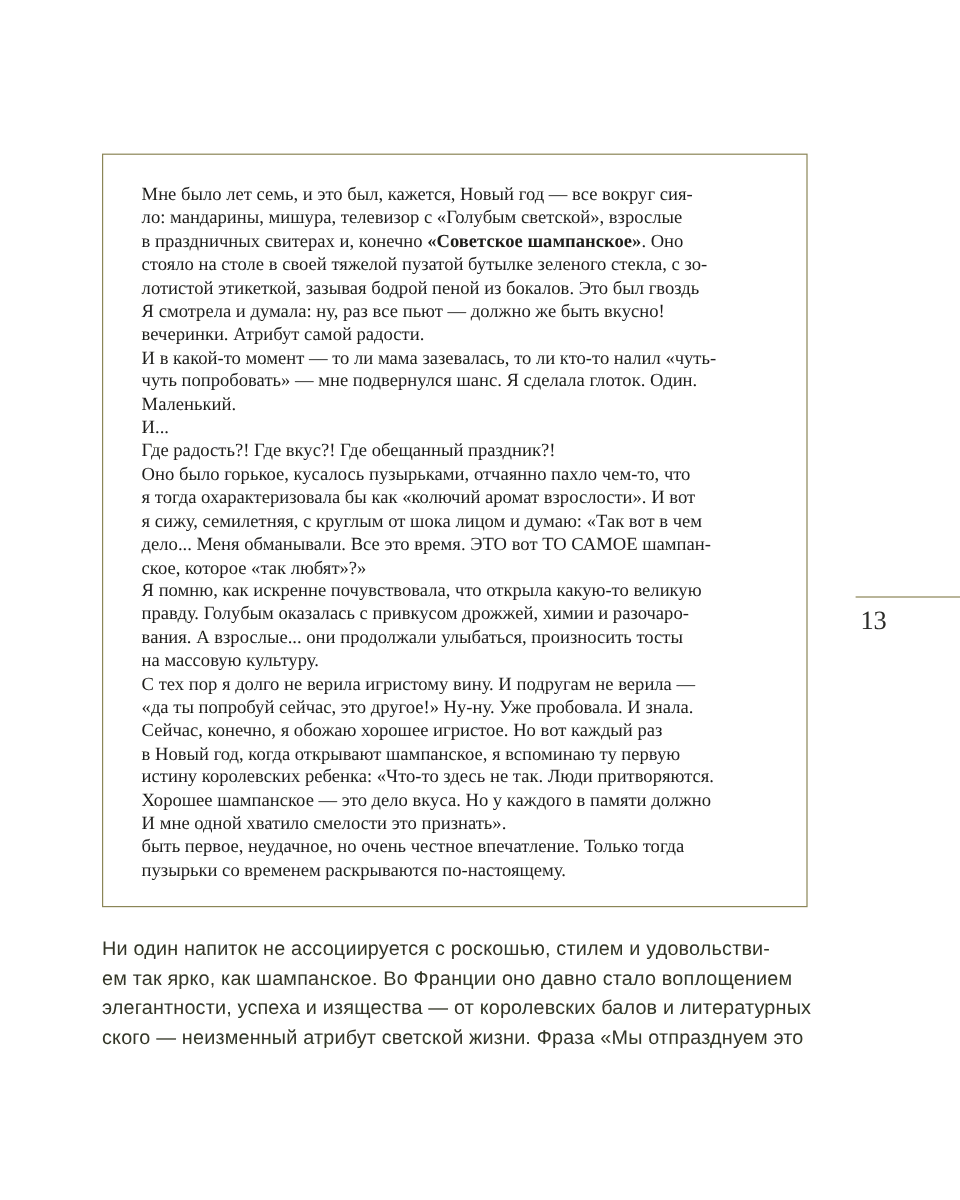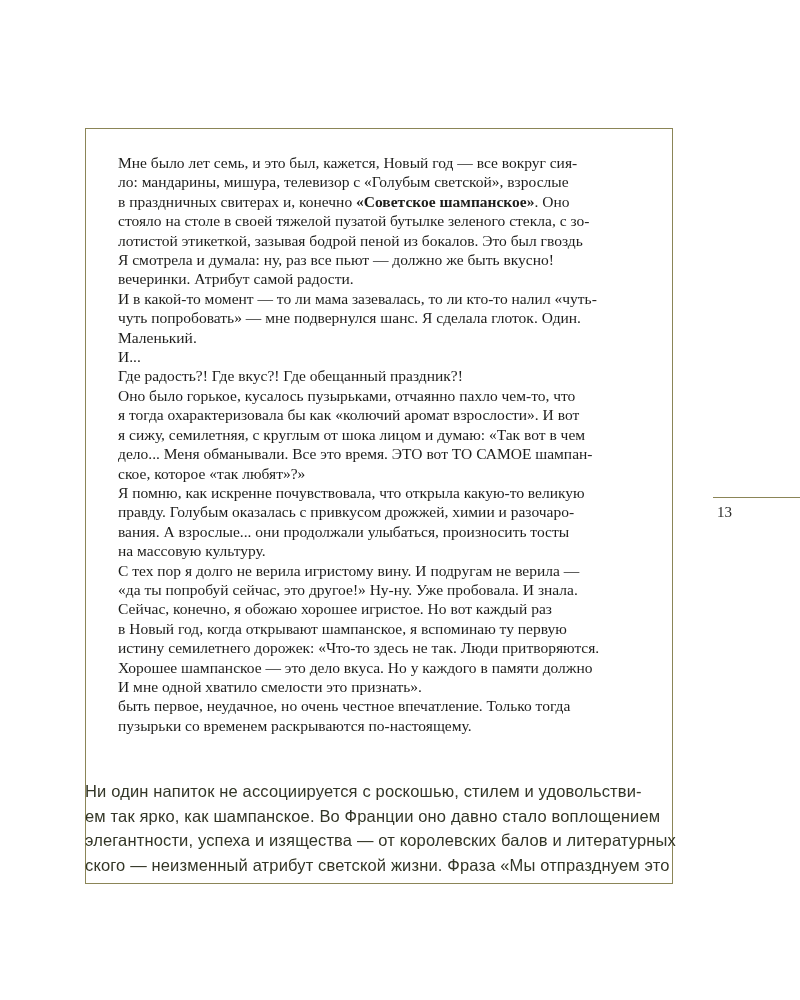--- a/index.html
+++ b/index.html
@@ -13,21 +13,21 @@
     height: 1000px;
     background: #ffffff;
     overflow: hidden;
     font-family: "Liberation Serif", serif;
   }
   .quote-box {
     position: absolute;
     left: 85px;
     top: 128px;
     width: 588px;
-    height: 756px;
+    height: 628px;
     border: 1px solid #8b8557;
     box-sizing: border-box;
     padding: 24px 32px 0 32px;
     background: #ffffff;
   }
   .quote-text {
     font-family: "Liberation Serif", serif;
     font-size: 15.5px;
     line-height: 19.4px;
     color: #1d1d1b;
@@ -39,21 +39,21 @@
     top: 497px;
     width: 87px;
     height: 1px;
     background: #8b8557;
   }
   .page-number {
     position: absolute;
     left: 717px;
     top: 504px;
     font-family: "Liberation Serif", serif;
-    font-size: 15px;
+    font-size: 22px;
     color: #2b2b28;
   }
   .body-text {
     position: absolute;
     left: 85px;
     top: 779px;
     width: 660px;
     font-family: "Liberation Sans", sans-serif;
     font-size: 16.5px;
     line-height: 24.5px;
@@ -87,21 +87,21 @@
         <div class="line"><span>дело... Меня обманывали. Все это время. ЭТО вот ТО САМОЕ шампан-</span></div>
         <div class="line"><span>ское, которое «так любят»?»</span></div>
         <div class="line"><span>Я помню, как искренне почувствовала, что открыла какую-то великую</span></div>
         <div class="line"><span>правду. Голубым оказалась с привкусом дрожжей, химии и разочаро-</span></div>
         <div class="line"><span>вания. А взрослые... они продолжали улыбаться, произносить тосты</span></div>
         <div class="line"><span>на массовую культуру.</span></div>
         <div class="line"><span>С тех пор я долго не верила игристому вину. И подругам не верила —</span></div>
         <div class="line"><span>«да ты попробуй сейчас, это другое!» Ну-ну. Уже пробовала. И знала.</span></div>
         <div class="line"><span>Сейчас, конечно, я обожаю хорошее игристое. Но вот каждый раз</span></div>
         <div class="line"><span>в Новый год, когда открывают шампанское, я вспоминаю ту первую</span></div>
-        <div class="line"><span>истину семилетнего дорожек: «Что-то здесь не так. Люди притворяются.</span></div>
+        <div class="line"><span>истину королевских ребенка: «Что-то здесь не так. Люди притворяются.</span></div>
         <div class="line"><span>Хорошее шампанское — это дело вкуса. Но у каждого в памяти должно</span></div>
         <div class="line"><span>И мне одной хватило смелости это признать».</span></div>
         <div class="line"><span>быть первое, неудачное, но очень честное впечатление. Только тогда</span></div>
         <div class="line"><span>пузырьки со временем раскрываются по-настоящему.</span></div>
       </div>
   </div>
 
   <div class="margin-rule"></div>
 
   <div class="page-number">13</div>

